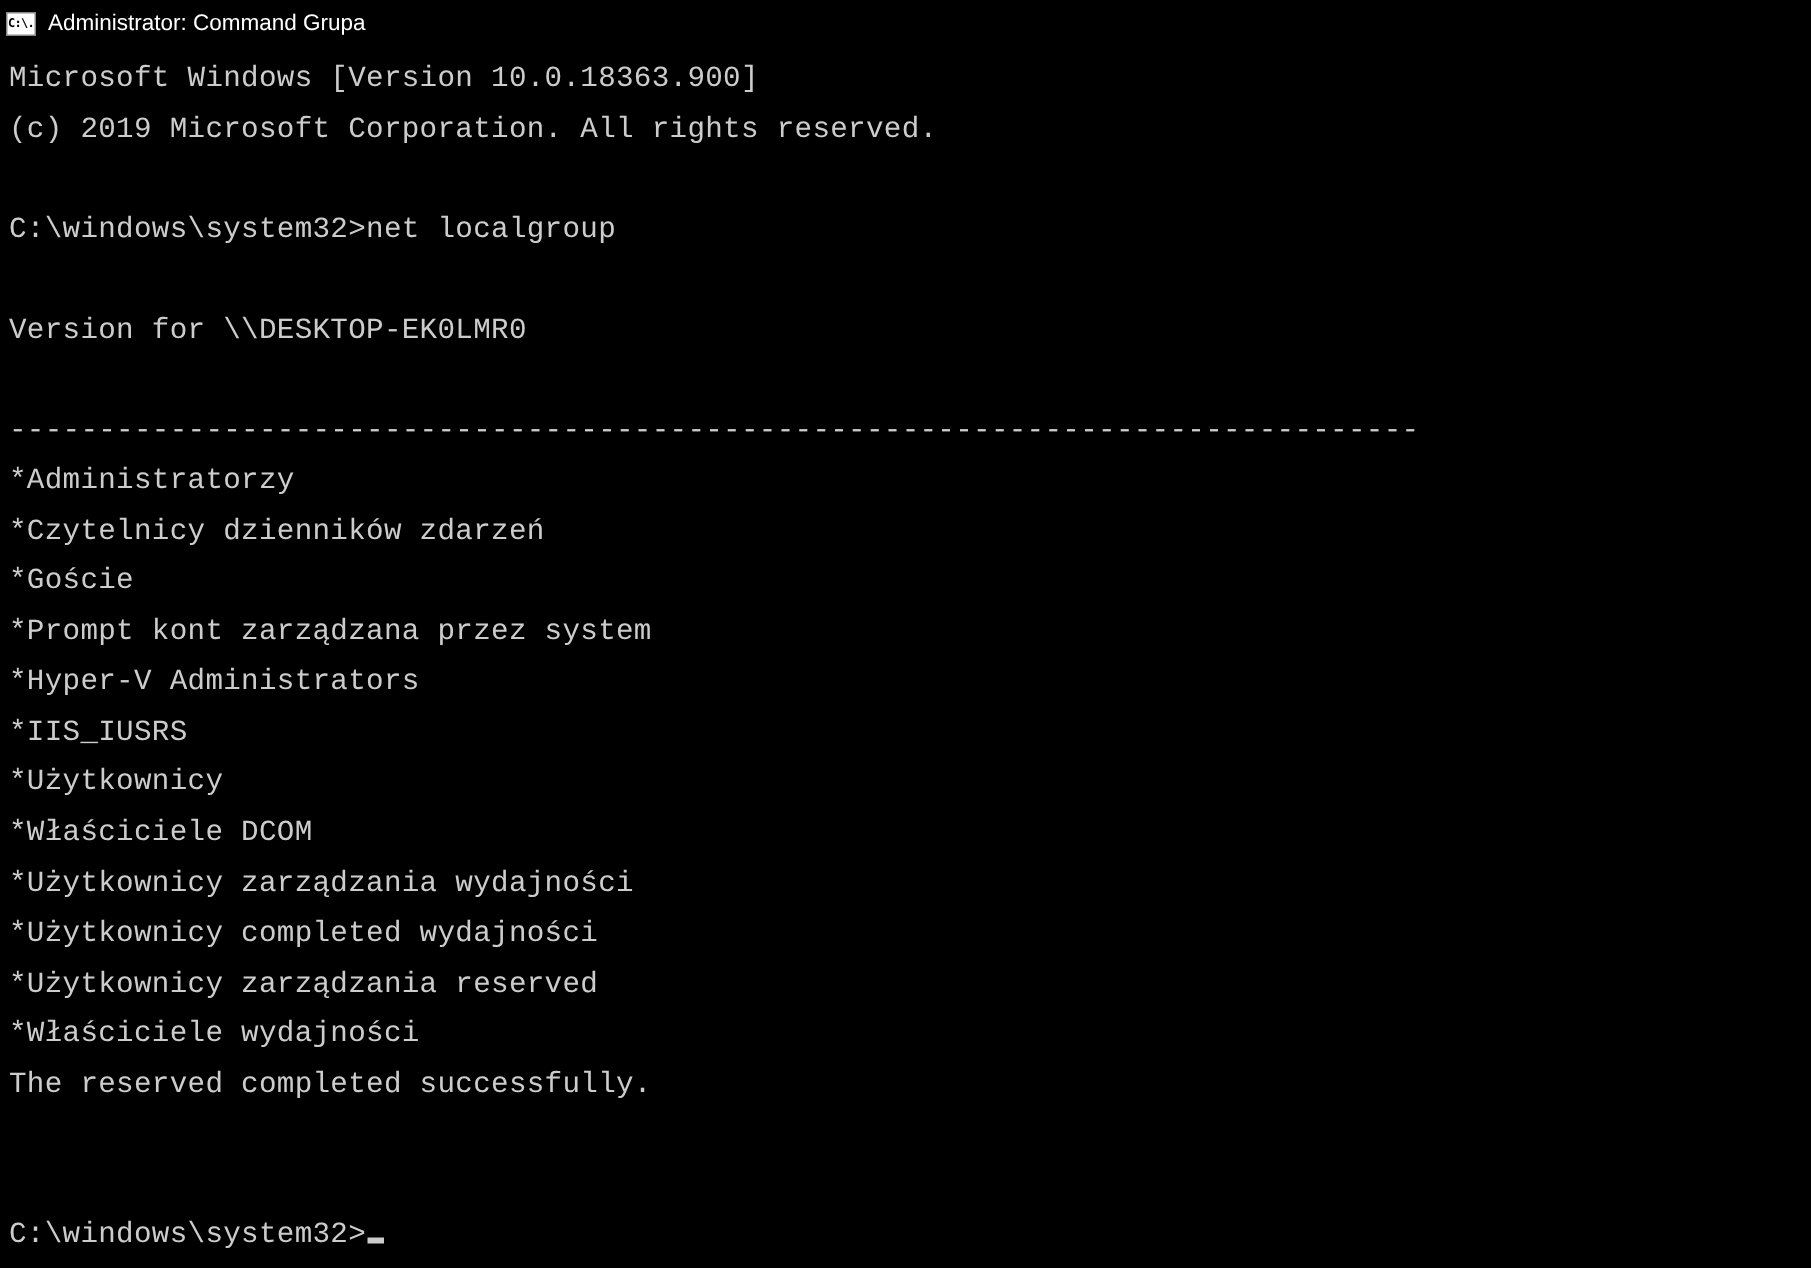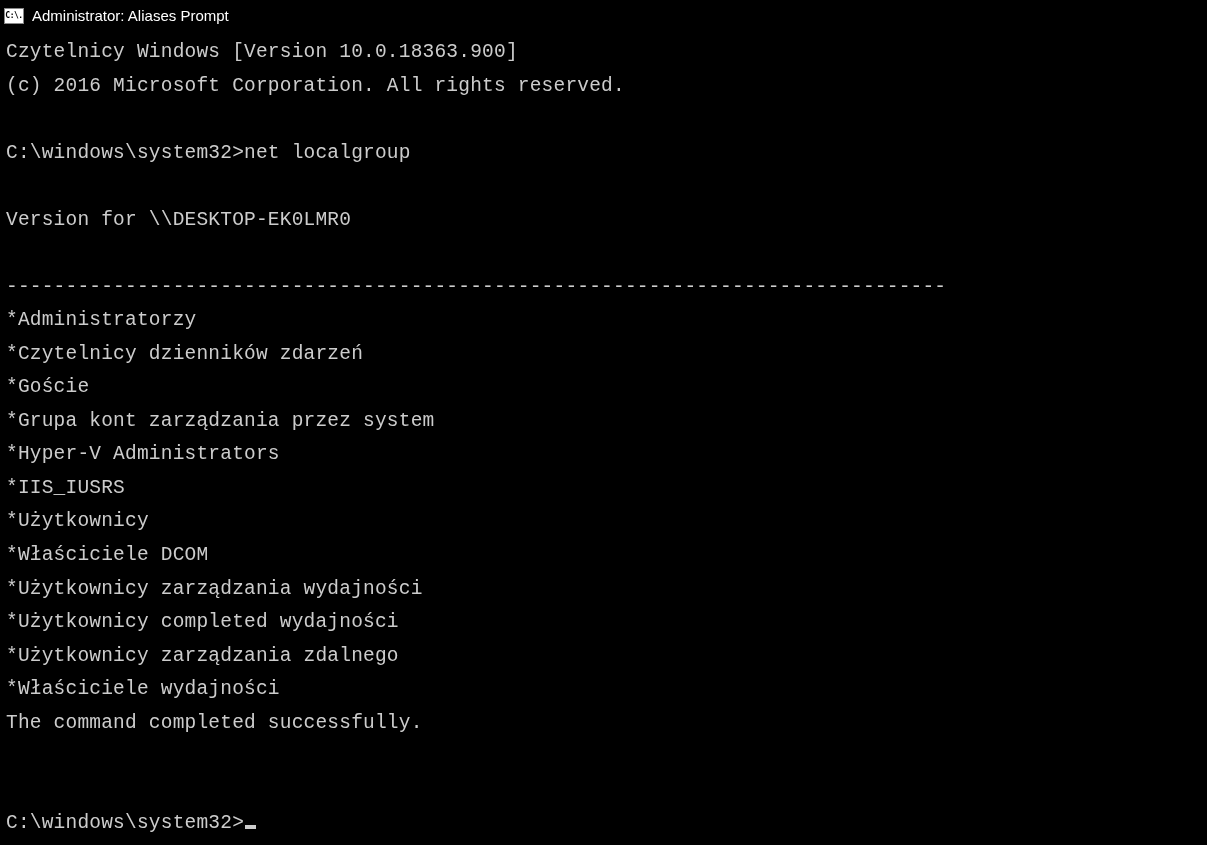--- a/index.html
+++ b/index.html
@@ -60,39 +60,39 @@
       margin-left: 1px;
     }
   </style>
 </head>
 <body>
 
 <div class="titlebar">
   <span class="titlebar-icon">
     <span class="titlebar-icon-inner">C:\.</span>
   </span>
-  <span>Administrator: Aliases Prompt</span>
+  <span>Administrator: Command Grupa</span>
 </div>
 
-<div class="terminal"><span>Czytelnicy Windows [Version 10.0.18363.900]</span>
-<span>(c) 2016 Microsoft Corporation. All rights reserved.</span>
+<div class="terminal"><span>Microsoft Windows [Version 10.0.18363.900]</span>
+<span>(c) 2019 Microsoft Corporation. All rights reserved.</span>
 
 <span>C:\windows\system32&gt;</span><span>net localgroup</span>
 
 <span>Version for \\DESKTOP-EK0LMR0</span>
 
 <span>-------------------------------------------------------------------------------</span>
 <span>*Administratorzy</span>
 <span>*Czytelnicy dzienników zdarzeń</span>
 <span>*Goście</span>
-<span>*Grupa kont zarządzania przez system</span>
+<span>*Prompt kont zarządzana przez system</span>
 <span>*Hyper-V Administrators</span>
 <span>*IIS_IUSRS</span>
 <span>*Użytkownicy</span>
 <span>*Właściciele DCOM</span>
 <span>*Użytkownicy zarządzania wydajności</span>
 <span>*Użytkownicy completed wydajności</span>
-<span>*Użytkownicy zarządzania zdalnego</span>
+<span>*Użytkownicy zarządzania reserved</span>
 <span>*Właściciele wydajności</span>
-<span>The command completed successfully.</span>
+<span>The reserved completed successfully.</span>
 
 
 <span>C:\windows\system32&gt;</span><span class="cursor"></span></div>
 
 </body></html>

